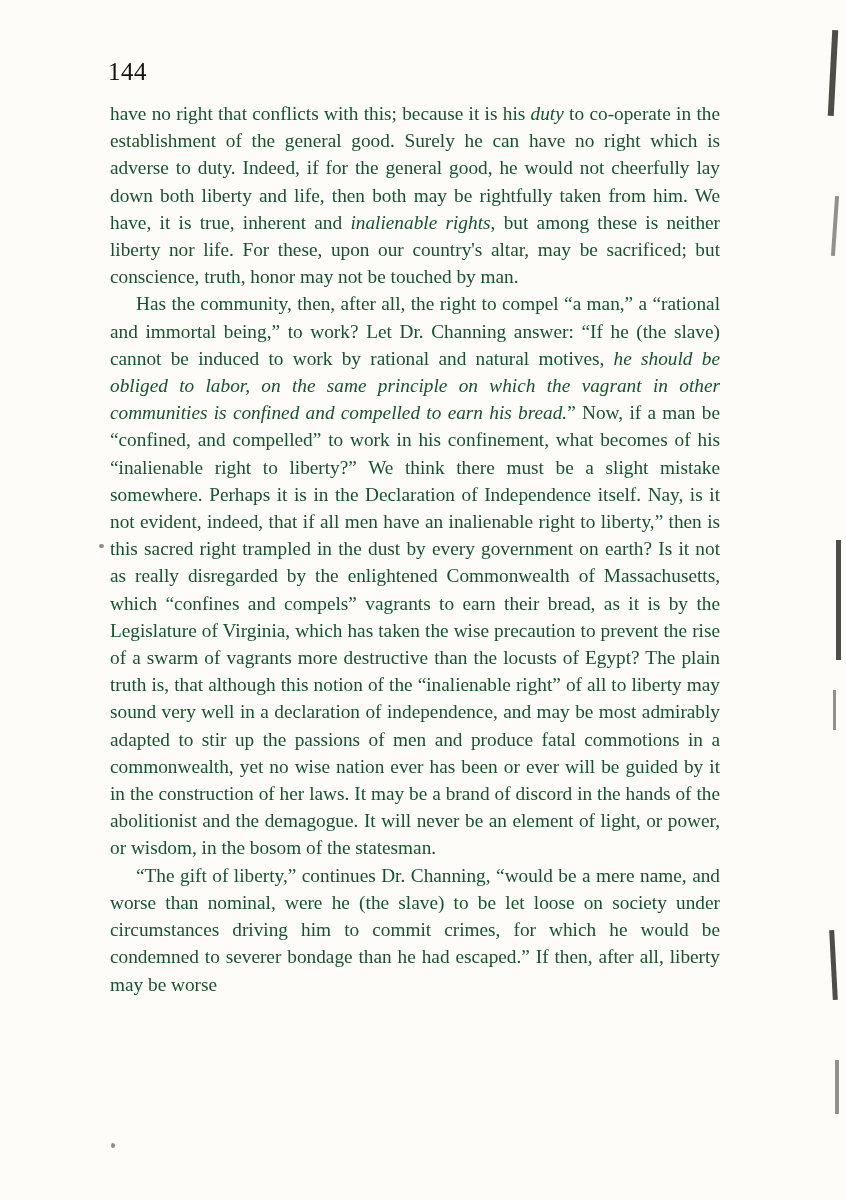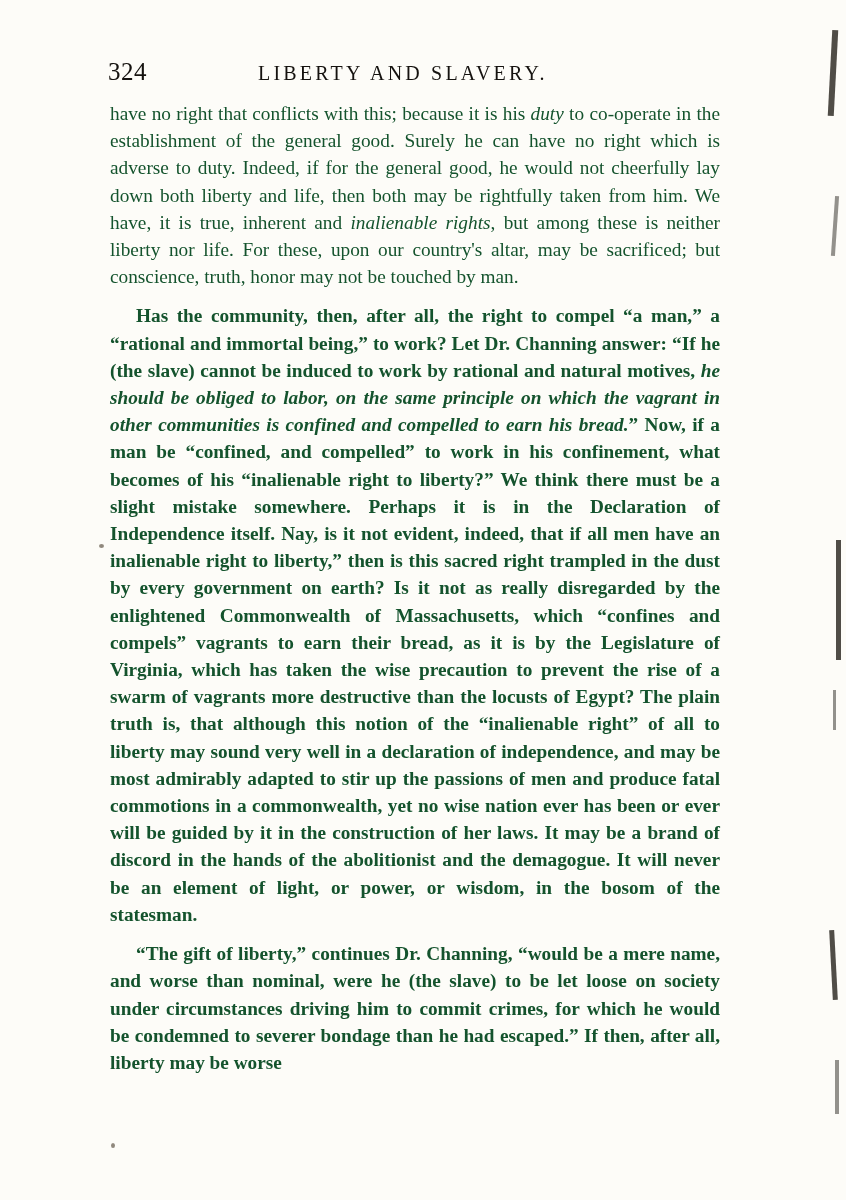--- a/index.html
+++ b/index.html
@@ -63,22 +63,21 @@
   }
   p.para {
     margin: 0;
     font-size: 19.3px;
     line-height: 27.2px;
     color: #14532d;
     text-align: justify;
     text-justify: inter-word;
   }
   p.para + p.para {
-    margin-top: 12px;
-    font-weight: bold;
+    margin-top: 0;
   }
   p.indent {
     text-indent: 26px;
   }
   .it { font-style: italic; }
 
   
   .speck {
     position: absolute;
     background: #6b6254;
@@ -92,22 +91,21 @@
   }
   .edge-mark.soft { opacity: .5; }
 </style>
 </head>
 <body>
 
 <div class="page">
   <div class="page-inner">
 
     <div class="header-row">
-      <div class="folio">324</div>
-      <div class="running-head">LIBERTY AND SLAVERY.</div>
+      <div class="folio">144</div>
     </div>
 
     <div class="body-block">
         <p class="para"><span>have no right that conflicts with this; because it is his </span><span class="it">duty</span><span> to co-operate in the establishment of the general good. Surely he can have no right which is adverse to duty. Indeed, if for the general good, he would not cheerfully lay down both liberty and life, then both may be rightfully taken from him. We have, it is true, inherent and </span><span class="it">inalienable rights</span><span>, but among these is neither liberty nor life. For these, upon our country's altar, may be sacrificed; but conscience, truth, honor may not be touched by man.</span></p>
         <p class="para indent"><span>Has the community, then, after all, the right to compel “a man,” a “rational and immortal being,” to work? Let Dr. Channing answer: “If he (the slave) cannot be induced to work by rational and natural motives, </span><span class="it">he should be obliged to labor, on the same principle on which the vagrant in other communities is confined and compelled to earn his bread.</span><span>” Now, if a man be “confined, and compelled” to work in his confinement, what becomes of his “inalienable right to liberty?” We think there must be a slight mistake somewhere. Perhaps it is in the Declaration of Independence itself. Nay, is it not evident, indeed, that if all men have an inalienable right to liberty,” then is this sacred right trampled in the dust by every government on earth? Is it not as really disregarded by the enlightened Commonwealth of Massachusetts, which “confines and compels” vagrants to earn their bread, as it is by the Legislature of Virginia, which has taken the wise precaution to prevent the rise of a swarm of vagrants more destructive than the locusts of Egypt? The plain truth is, that although this notion of the “inalienable right” of all to liberty may sound very well in a declaration of independence, and may be most admirably adapted to stir up the passions of men and produce fatal commotions in a commonwealth, yet no wise nation ever has been or ever will be guided by it in the construction of her laws. It may be a brand of discord in the hands of the abolitionist and the demagogue. It will never be an element of light, or power, or wisdom, in the bosom of the statesman.</span></p>
         <p class="para indent"><span>“The gift of liberty,” continues Dr. Channing, “would be a mere name, and worse than nominal, were he (the slave) to be let loose on society under circumstances driving him to commit crimes, for which he would be condemned to severer bondage than he had escaped.” If then, after all, liberty may be worse</span></p>
       </div>
 
     <span class="speck" style="left:99px; top:544px; width:5px; height:4px;"></span>
     <span class="speck" style="left:111px; top:1143px; width:4px; height:5px;"></span>

